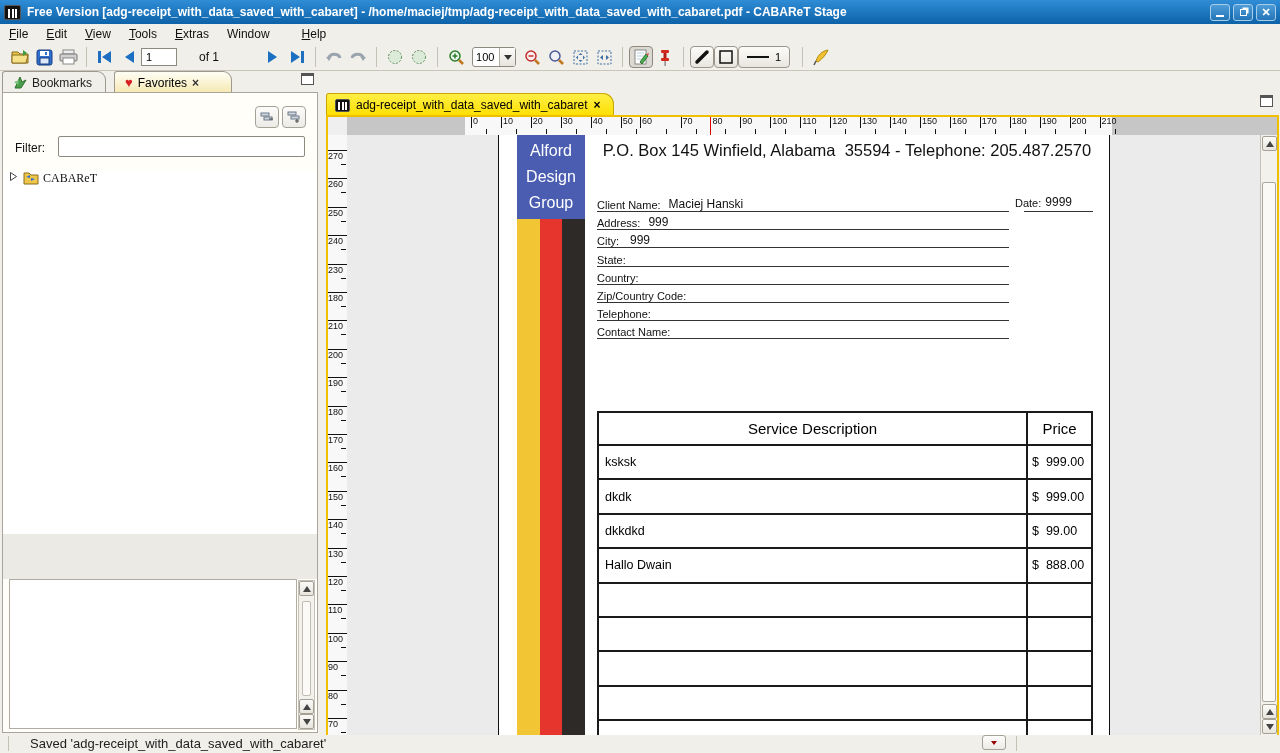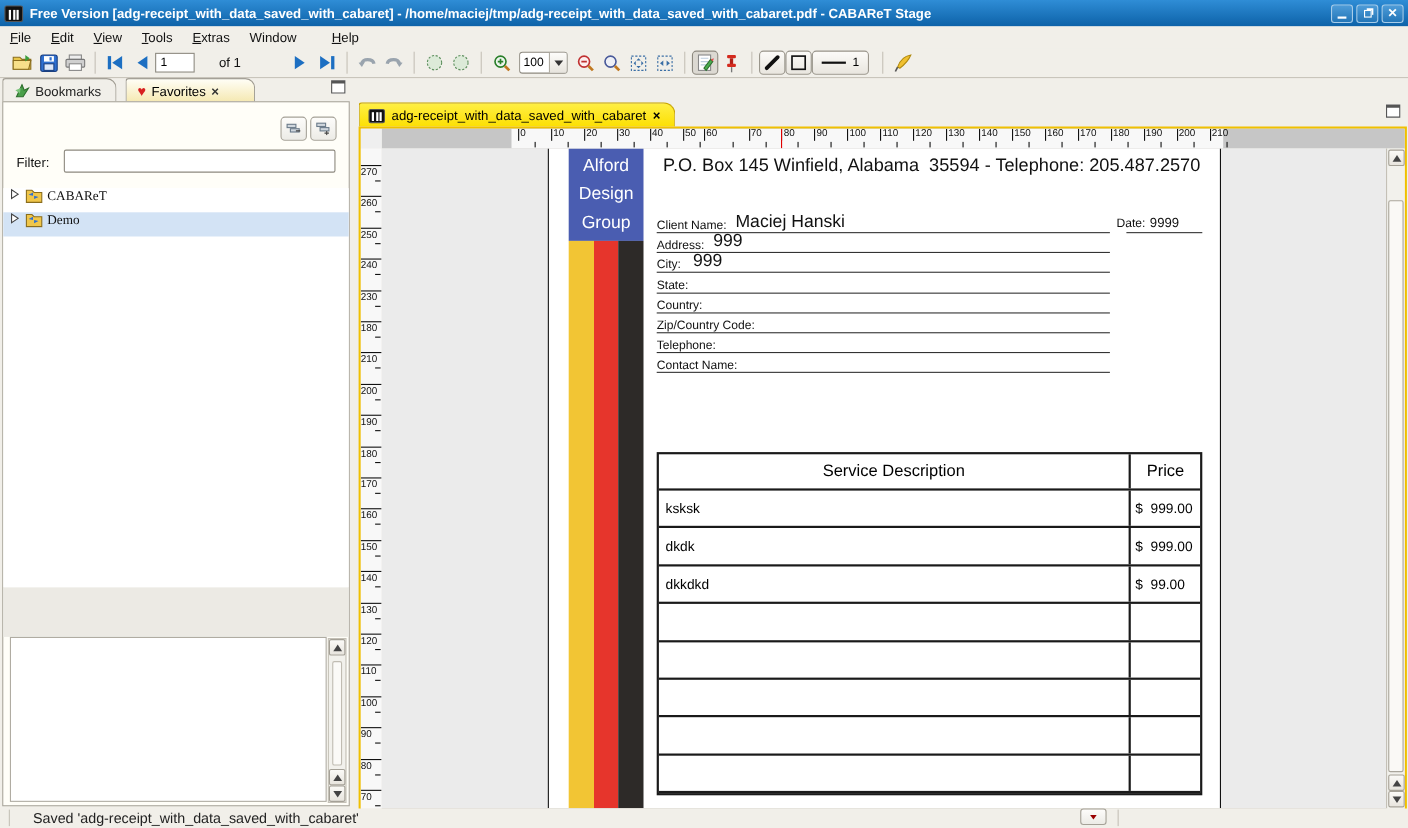--- a/index.html
+++ b/index.html
@@ -77,21 +77,21 @@
   .v-mtick { position:absolute; left:13px; height:1px; width:5px; background:#111; }
   .corner { position:absolute; left:0; top:0; width:19px; height:18px; background:#efefef; }
 
   .viewport { position:absolute; left:19px; top:18px; width:913px; height:600px; background:#ebebeb; overflow:hidden; }
   .page { position:absolute; left:151px; top:0; width:612px; height:600px; background:#fff; border-left:1px solid #111; border-right:1px solid #111; }
   .logo-box { position:absolute; left:18px; top:0; width:68px; height:84px; background:#4a5db1; color:#fff; font-size:16px; text-align:center; line-height:26px; padding-top:3px; }
   .stripes { position:absolute; left:18px; top:84px; width:68px; height:516px; display:flex; }
   .stripes div { flex:1; }
   .po-line { position:absolute; left:98px; top:6px; width:500px; text-align:center; font-size:16.5px; color:#111; white-space:pre; }
   .field-row { position:absolute; left:98px; width:412px; height:17px; font-size:11px; color:#111; display:flex; align-items:flex-end; gap:8px; border-bottom:1px solid #333; }
-  .field-row .fval { font-size:16px;text-align:center; }
+  .field-row .fval { font-size:12px;text-align:center; }
   .date-row { position:absolute; left:516px; top:60px; width:80px; font-size:11px; color:#111; display:flex; gap:4px; align-items:flex-end; }
   .date-underline { position:absolute; left:525px; top:76px; width:69px; border-bottom:1px solid #333; }
 
   .svc-table { position:absolute; left:98px; top:276px; width:496px; border:2px solid #1a1a1a; background:#fff; }
   .svc-head { display:flex; height:33px; border-bottom:2px solid #1a1a1a; font-size:15px; }
   .svc-head .c1 { width:427px; display:flex; align-items:center; justify-content:center; }
   .svc-head .c2 { flex:1; border-left:2px solid #1a1a1a; display:flex; align-items:center; justify-content:center; }
   .svc-row { display:flex; height:34.4px; border-bottom:2px solid #1a1a1a; font-size:12.5px; }
   .svc-row .c1 { width:427px; display:flex; align-items:center; padding-left:6px; }
   .svc-row .c2 { flex:1; border-left:2px solid #1a1a1a; display:flex; align-items:center; padding-left:4px; white-space:pre; }
@@ -324,30 +324,20 @@
   <div class="tree">
       <div class="tree-row">
         <svg width="9" height="11" viewBox="0 0 9 11">
           <path d="M1.5 1.5 L7.5 5.5 L1.5 9.5z" fill="#fff" stroke="#444"></path>
         </svg>
         <svg width="17" height="14" viewBox="0 0 17 14">
           <path d="M2 2h5l2 2h7v9H2z" fill="#f0c64a" stroke="#8a6d1d"></path>
           <path d="M4 6l4-2v3zM13 8l-4 2V7z" fill="#2f6fd0"></path>
         </svg>
         <span>CABAReT</span>
-      </div>
-      <div class="tree-row selected">
-        <svg width="9" height="11" viewBox="0 0 9 11">
-          <path d="M1.5 1.5 L7.5 5.5 L1.5 9.5z" fill="#fff" stroke="#444"></path>
-        </svg>
-        <svg width="17" height="14" viewBox="0 0 17 14">
-          <path d="M2 2h5l2 2h7v9H2z" fill="#f0c64a" stroke="#8a6d1d"></path>
-          <path d="M4 6l4-2v3zM13 8l-4 2V7z" fill="#2f6fd0"></path>
-        </svg>
-        <span>Demo</span>
       </div>
     </div>
   <div class="gap-strip"></div>
   <div class="preview">
     <div class="pv-scroll">
       <span class="sb-btn abs" style="left:0;top:0">
           <span class="ar-up"></span>
         </span>
       <div class="abs" style="left:3px;top:20px;width:9px;height:95px;background:#fbfaf7;border:1px solid #c0bcb2;border-radius:2px"></div>
       <span class="sb-btn abs" style="left:0;bottom:15px">
@@ -531,20 +521,24 @@
               </div>
               <div class="svc-row">
                 <span class="c1">dkdk</span>
                 <span class="c2">$  999.00</span>
               </div>
               <div class="svc-row">
                 <span class="c1">dkkdkd</span>
                 <span class="c2">$  99.00</span>
               </div>
               <div class="svc-row">
+                <span class="c1">Hallo Dwain</span>
+                <span class="c2">$  888.00</span>
+              </div>
+              <div class="svc-row">
                 <span class="c1"></span>
                 <span class="c2"></span>
               </div>
               <div class="svc-row">
                 <span class="c1"></span>
                 <span class="c2"></span>
               </div>
               <div class="svc-row">
                 <span class="c1"></span>
                 <span class="c2"></span>

